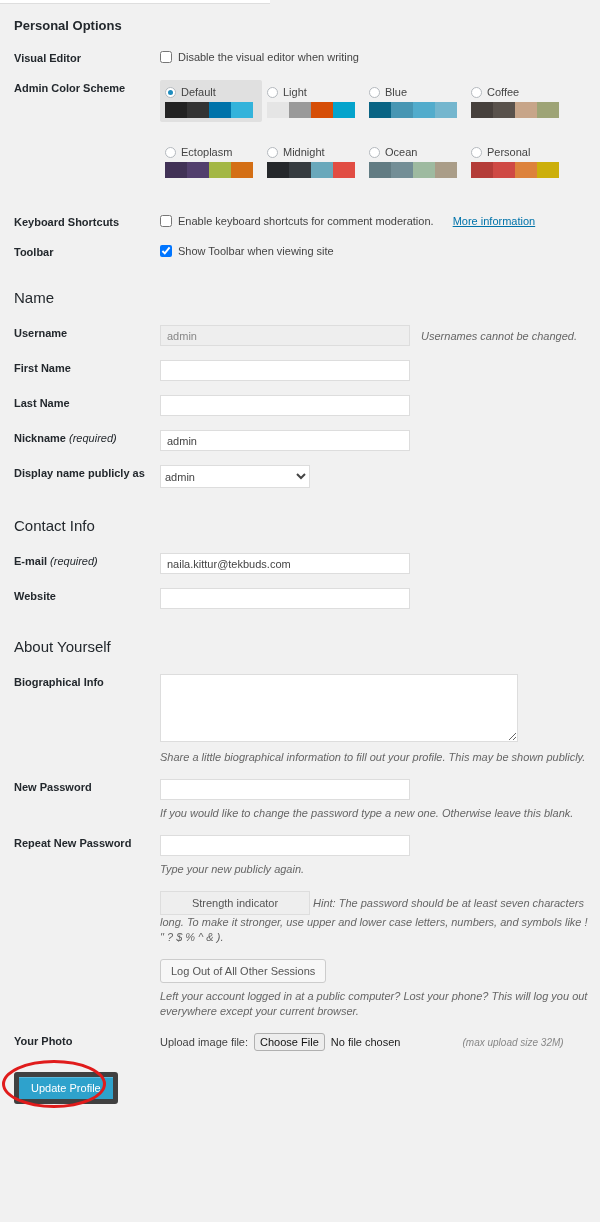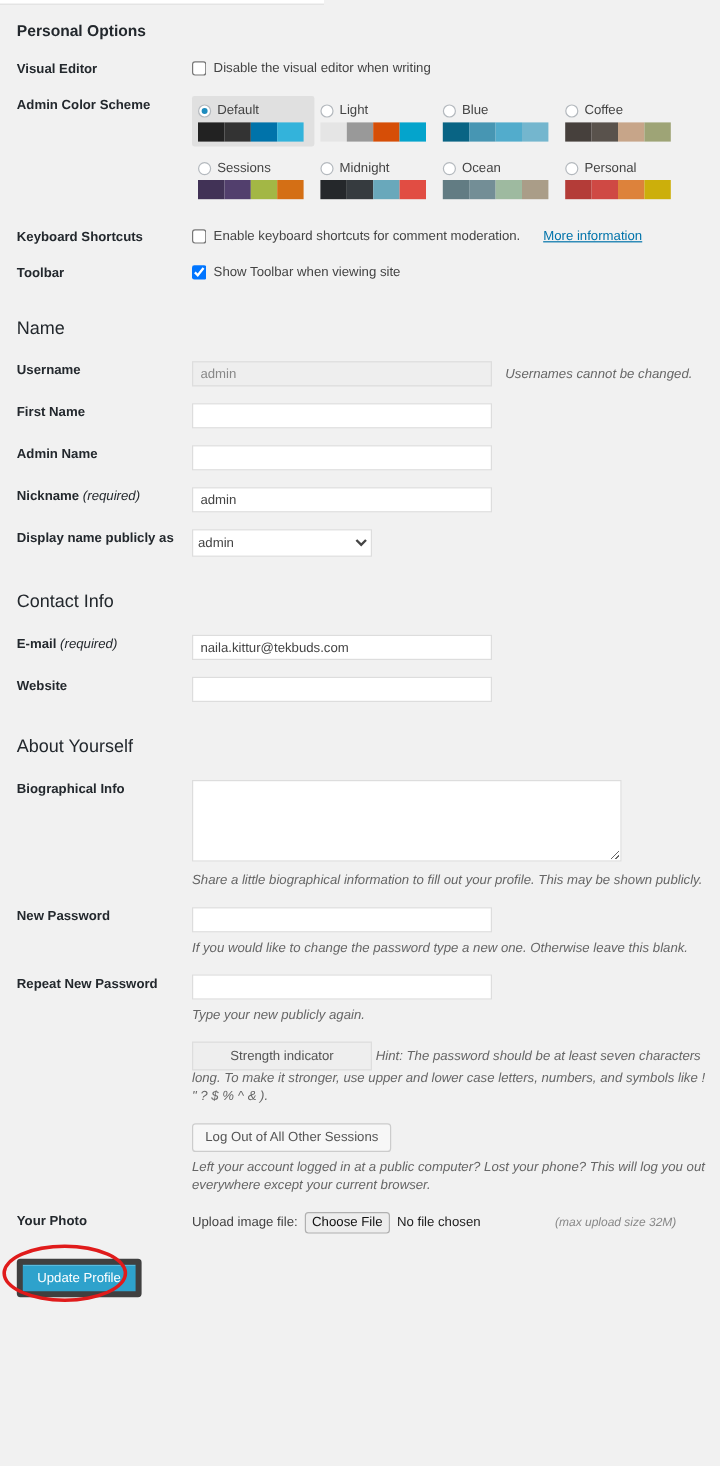--- a/index.html
+++ b/index.html
@@ -78,21 +78,21 @@
 
   
   .color-grid {
     display: flex;
     flex-wrap: wrap;
     width: 410px;
     margin-left: 0;
   }
   .color-option {
     width: 102px;
-    margin: 0 0 6px 0;
+    margin: 0 0 18px 0;
     padding: 5px 5px 4px 5px;
   }
   .color-option.selected {
     background: #e0e0e0;
     border-radius: 2px;
   }
   .color-option .label-line {
     display: flex; align-items: center; gap: 5px;
     font-size: 11px; color: #444;
     margin-bottom: 3px;
@@ -301,21 +301,21 @@
                 <span style="background:#46403c"></span>
                     <span style="background:#59524c"></span>
                     <span style="background:#c7a589"></span>
                     <span style="background:#9ea476"></span>
               </div>
             </div>
 
             <div class="color-option">
               <div class="label-line">
                 <span class="radio"></span>
-                <span>Sessions</span>
+                <span>Ectoplasm</span>
               </div>
               <div class="swatch-row">
                 <span style="background:#413256"></span>
                     <span style="background:#523f6d"></span>
                     <span style="background:#a3b745"></span>
                     <span style="background:#d46f15"></span>
               </div>
             </div>
 
             <div class="color-option">
@@ -397,21 +397,21 @@
           <span class="inline-desc">Usernames cannot be changed.</span>
         </td>
       </tr>
       <tr>
         <th>First Name</th>
         <td>
           <input class="text w250" type="text" value="" style="">
         </td>
       </tr>
       <tr>
-        <th>Admin Name</th>
+        <th>Last Name</th>
         <td>
           <input class="text w250" type="text" value="" style="">
         </td>
       </tr>
       <tr>
         <th>
           <span>Nickname</span>
           <em style="font-weight:normal">(required)</em>
         </th>
         <td>

